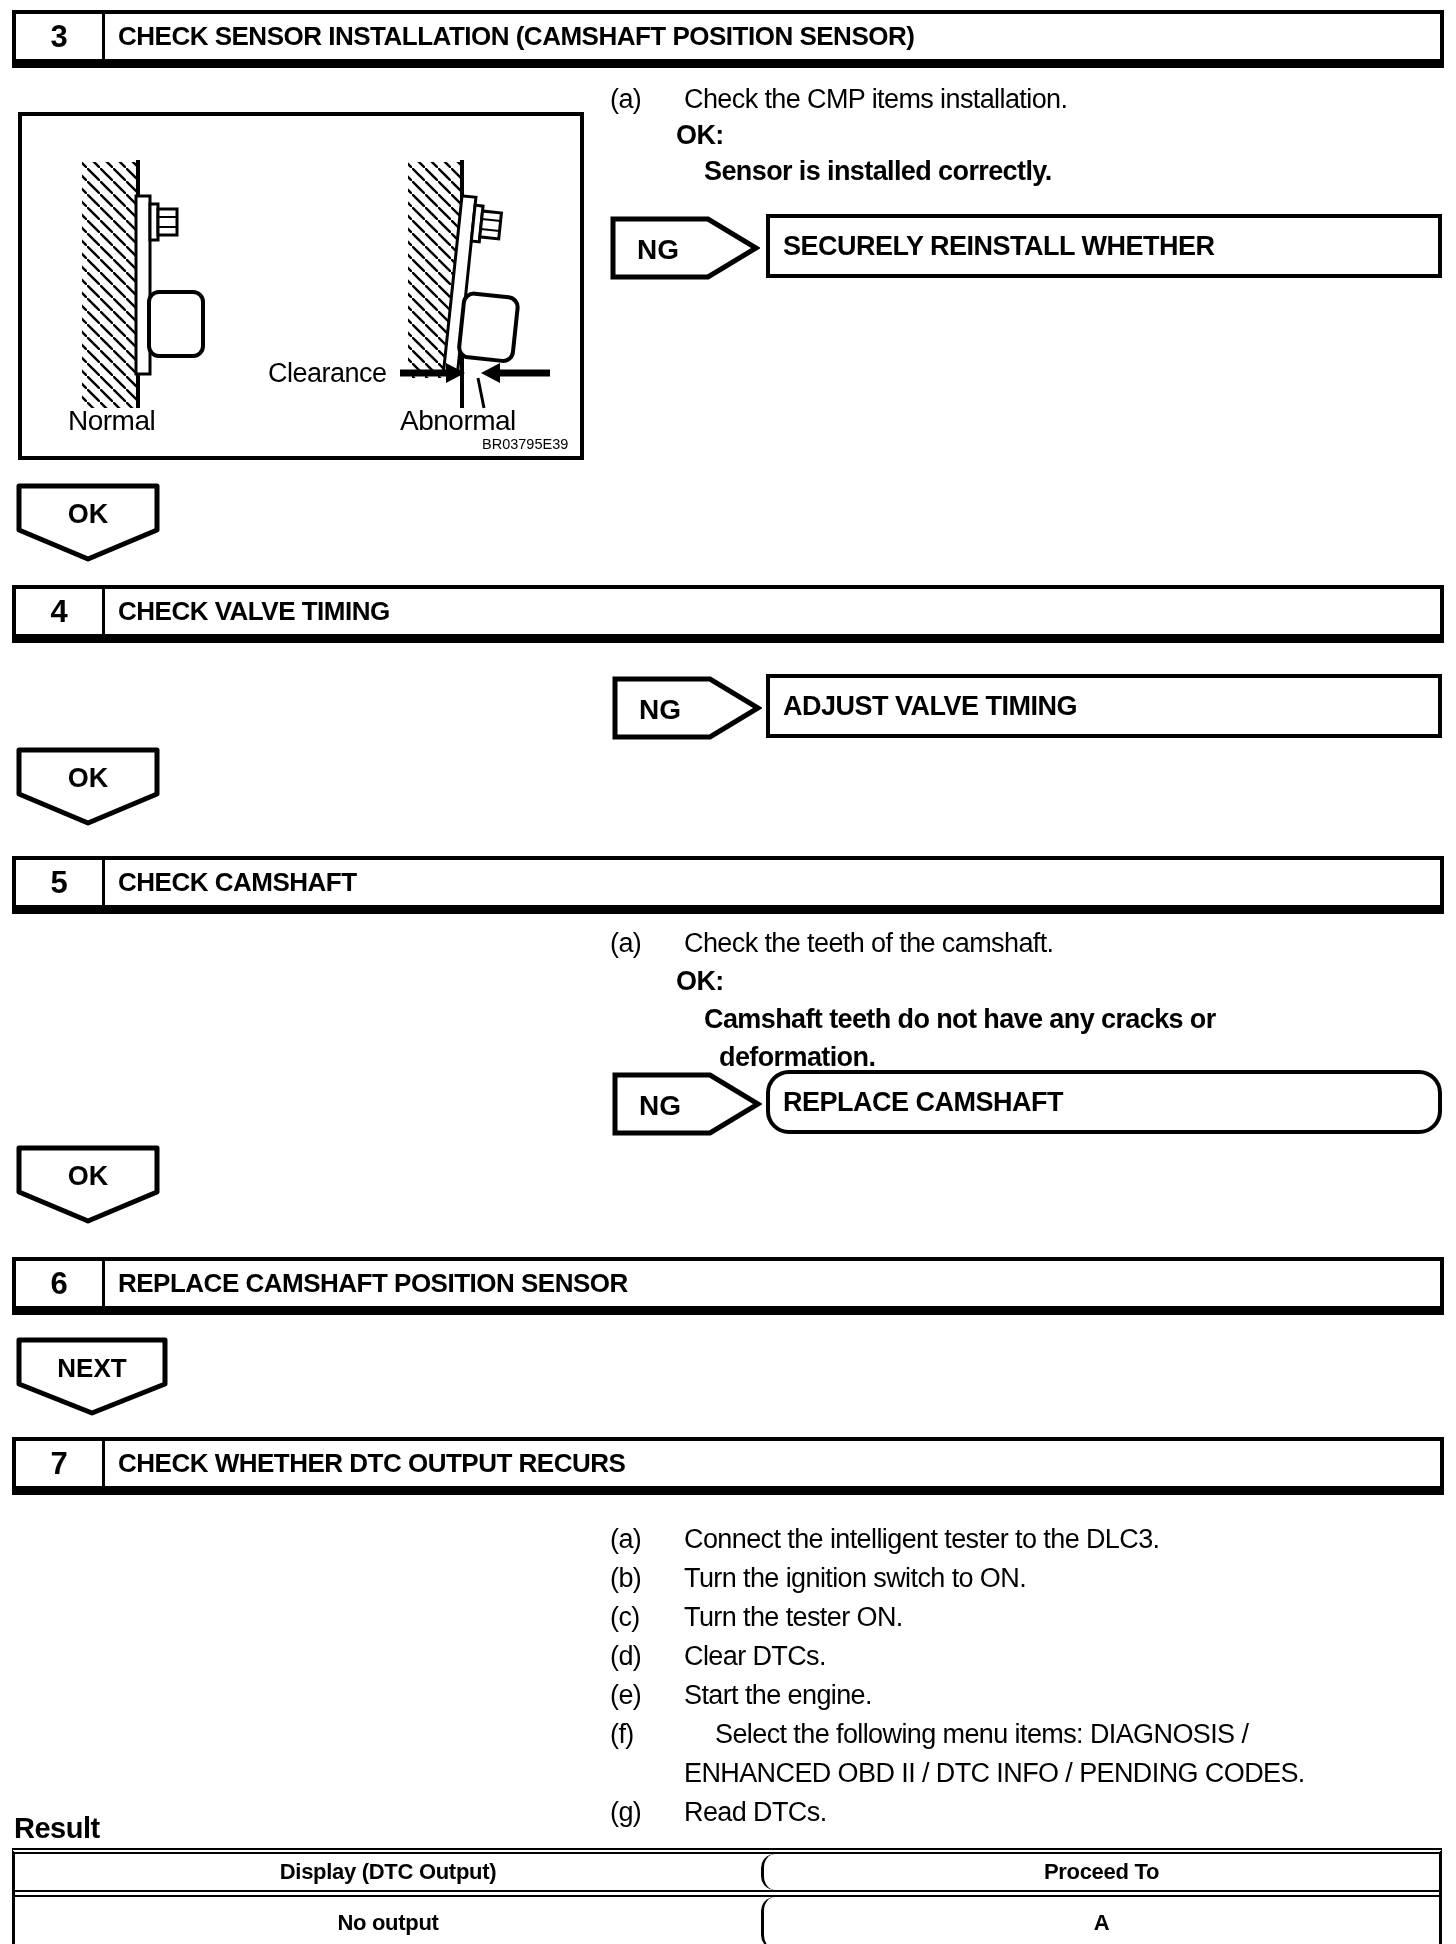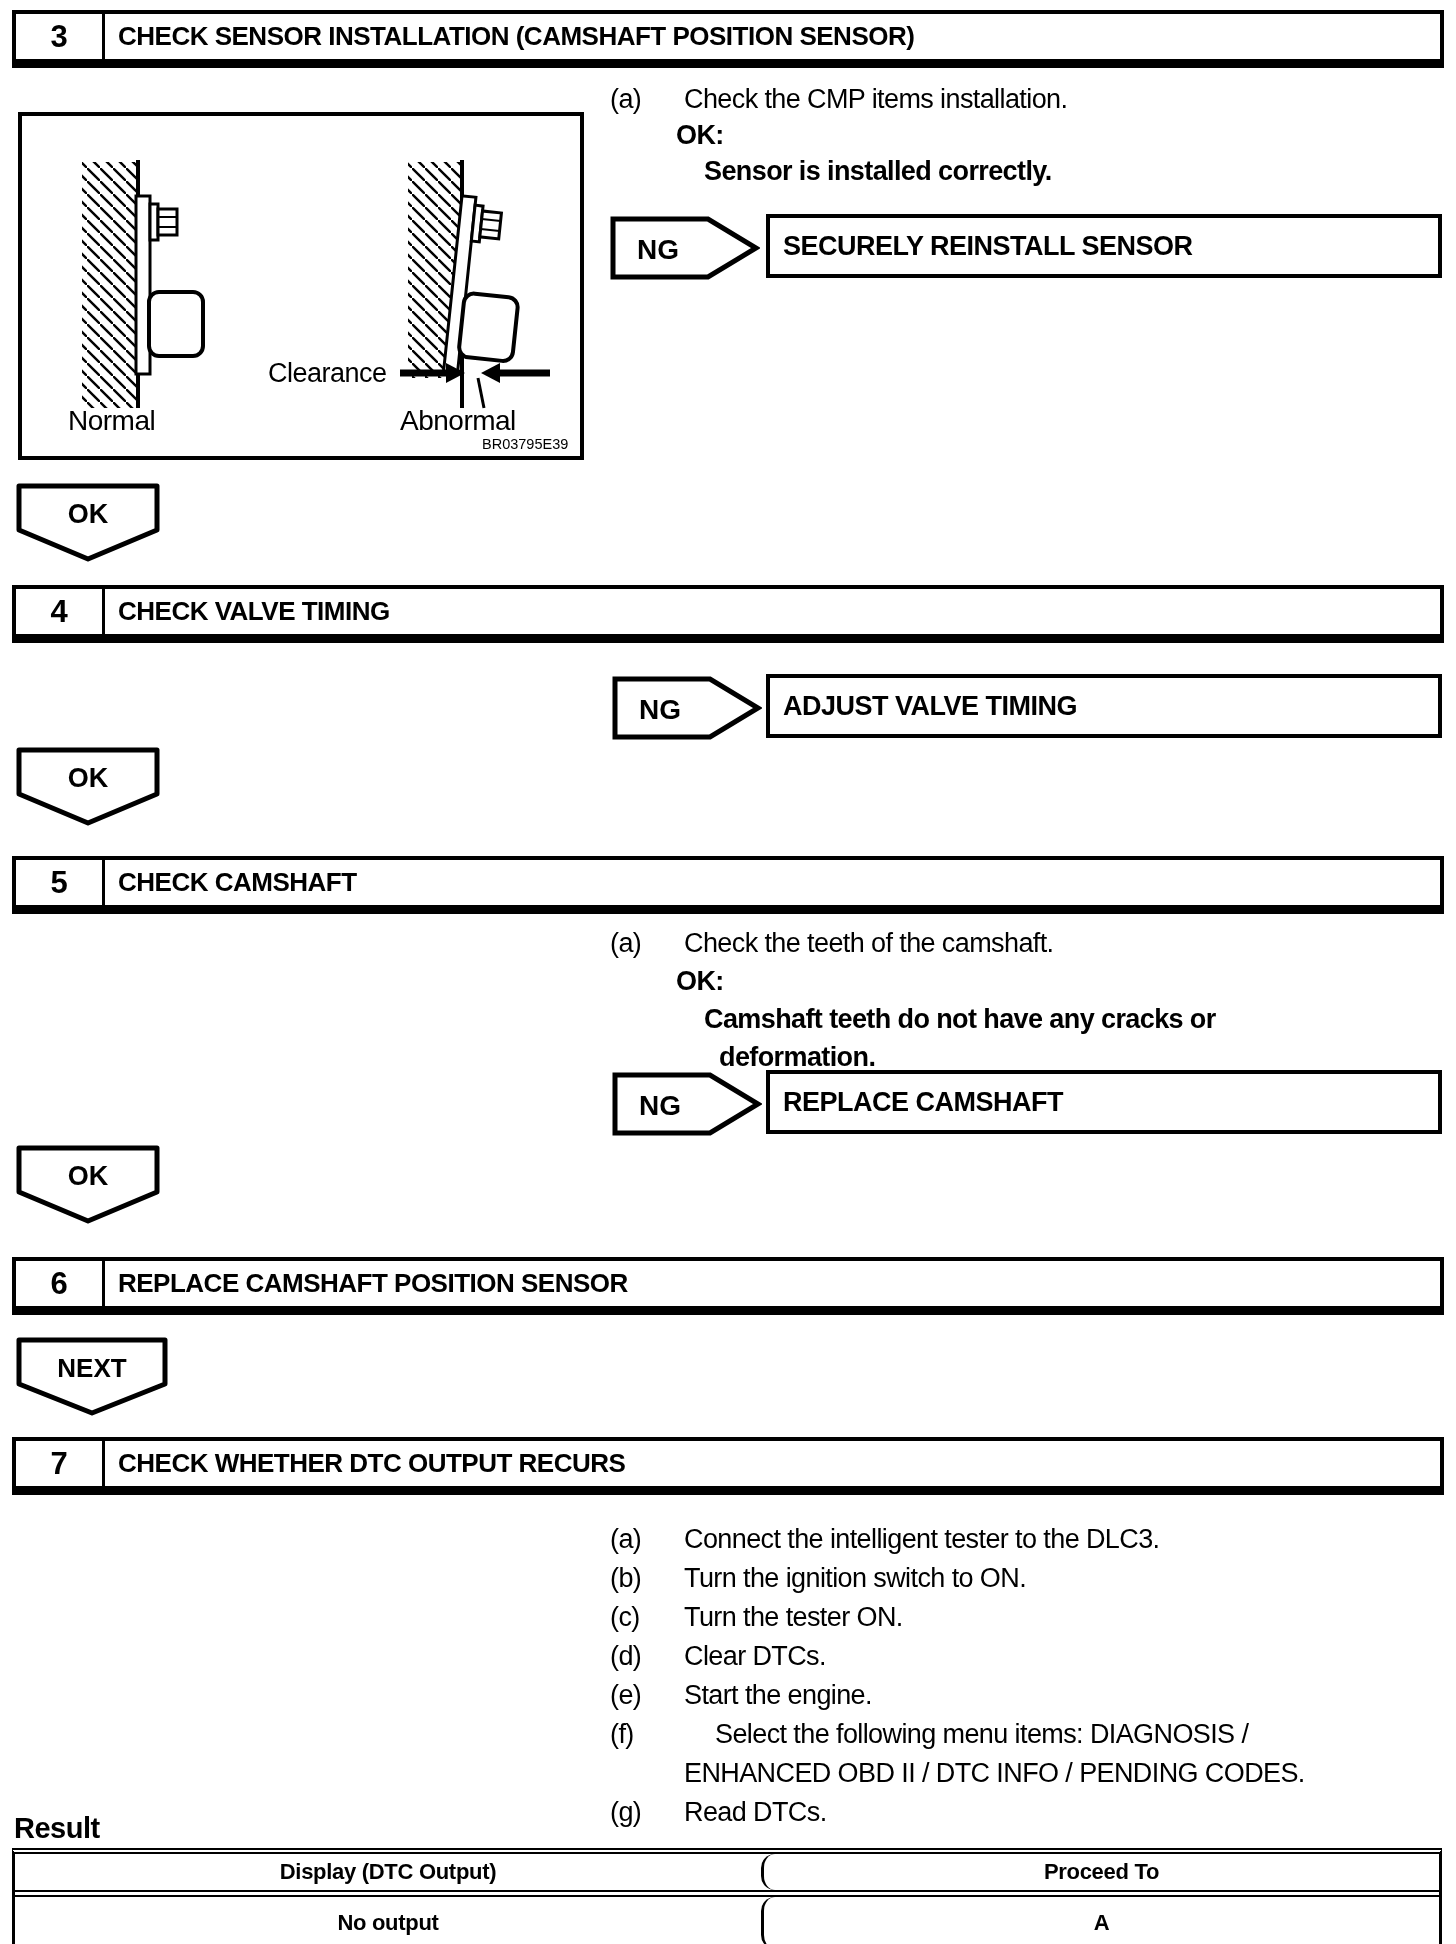--- a/index.html
+++ b/index.html
@@ -103,21 +103,21 @@
 <div class="abs body-text" style="left:610px;top:84px;">(a)</div>
 <div class="abs body-text" style="left:684px;top:84px;">Check the CMP items installation.</div>
 <div class="abs body-text bold" style="left:676px;top:120px;">OK:</div>
 <div class="abs body-text bold" style="left:704px;top:156px;">Sensor is installed correctly.</div>
 
 <svg class="abs ng-badge" style="left:610px;top:216px;" viewBox="0 0 150 64">
   <polygon points="3,3 98,3 146,32 98,61 3,61" fill="#fff" stroke="#000" stroke-width="5"></polygon>
   <text x="27" y="43" font-size="28" font-weight="bold">NG</text>
 </svg>
 <div class="abs action-box" style="top:214px;">
-  <span>SECURELY REINSTALL SENSOR</span>
+  <span>SECURELY REINSTALL WHETHER</span>
 </div>
 
 <svg class="abs" style="left:14px;top:482px;" width="148" height="82" viewBox="0 0 148 82">
   <path d="M5,4 H143 V48 L74,77 L5,48 Z" fill="#fff" stroke="#000" stroke-width="5" stroke-linejoin="round"></path>
   <text x="74" y="41" text-anchor="middle" font-size="27" font-weight="bold">OK</text>
 </svg>
 
 <div class="abs step-header" style="top:585px;">
   <div class="step-num">4</div>
   <div class="step-title">CHECK VALVE TIMING</div>
@@ -144,21 +144,21 @@
 <div class="abs body-text" style="left:610px;top:928px;">(a)</div>
 <div class="abs body-text" style="left:684px;top:928px;">Check the teeth of the camshaft.</div>
 <div class="abs body-text bold" style="left:676px;top:966px;">OK:</div>
 <div class="abs body-text bold" style="left:704px;top:1004px;">Camshaft teeth do not have any cracks or</div>
 <div class="abs body-text bold" style="left:719px;top:1042px;">deformation.</div>
 
 <svg class="abs ng-badge" style="left:612px;top:1072px;" viewBox="0 0 150 64">
   <polygon points="3,3 98,3 146,32 98,61 3,61" fill="#fff" stroke="#000" stroke-width="5"></polygon>
   <text x="27" y="43" font-size="28" font-weight="bold">NG</text>
 </svg>
-<div class="abs action-box" style="top:1070px;">
+<div class="abs action-box" style="top:1070px;border-radius:23px;">
   <span>REPLACE CAMSHAFT</span>
 </div>
 
 <svg class="abs" style="left:14px;top:1144px;" width="148" height="82" viewBox="0 0 148 82">
   <path d="M5,4 H143 V48 L74,77 L5,48 Z" fill="#fff" stroke="#000" stroke-width="5" stroke-linejoin="round"></path>
   <text x="74" y="41" text-anchor="middle" font-size="27" font-weight="bold">OK</text>
 </svg>
 
 <div class="abs step-header" style="top:1257px;">
   <div class="step-num">6</div>

